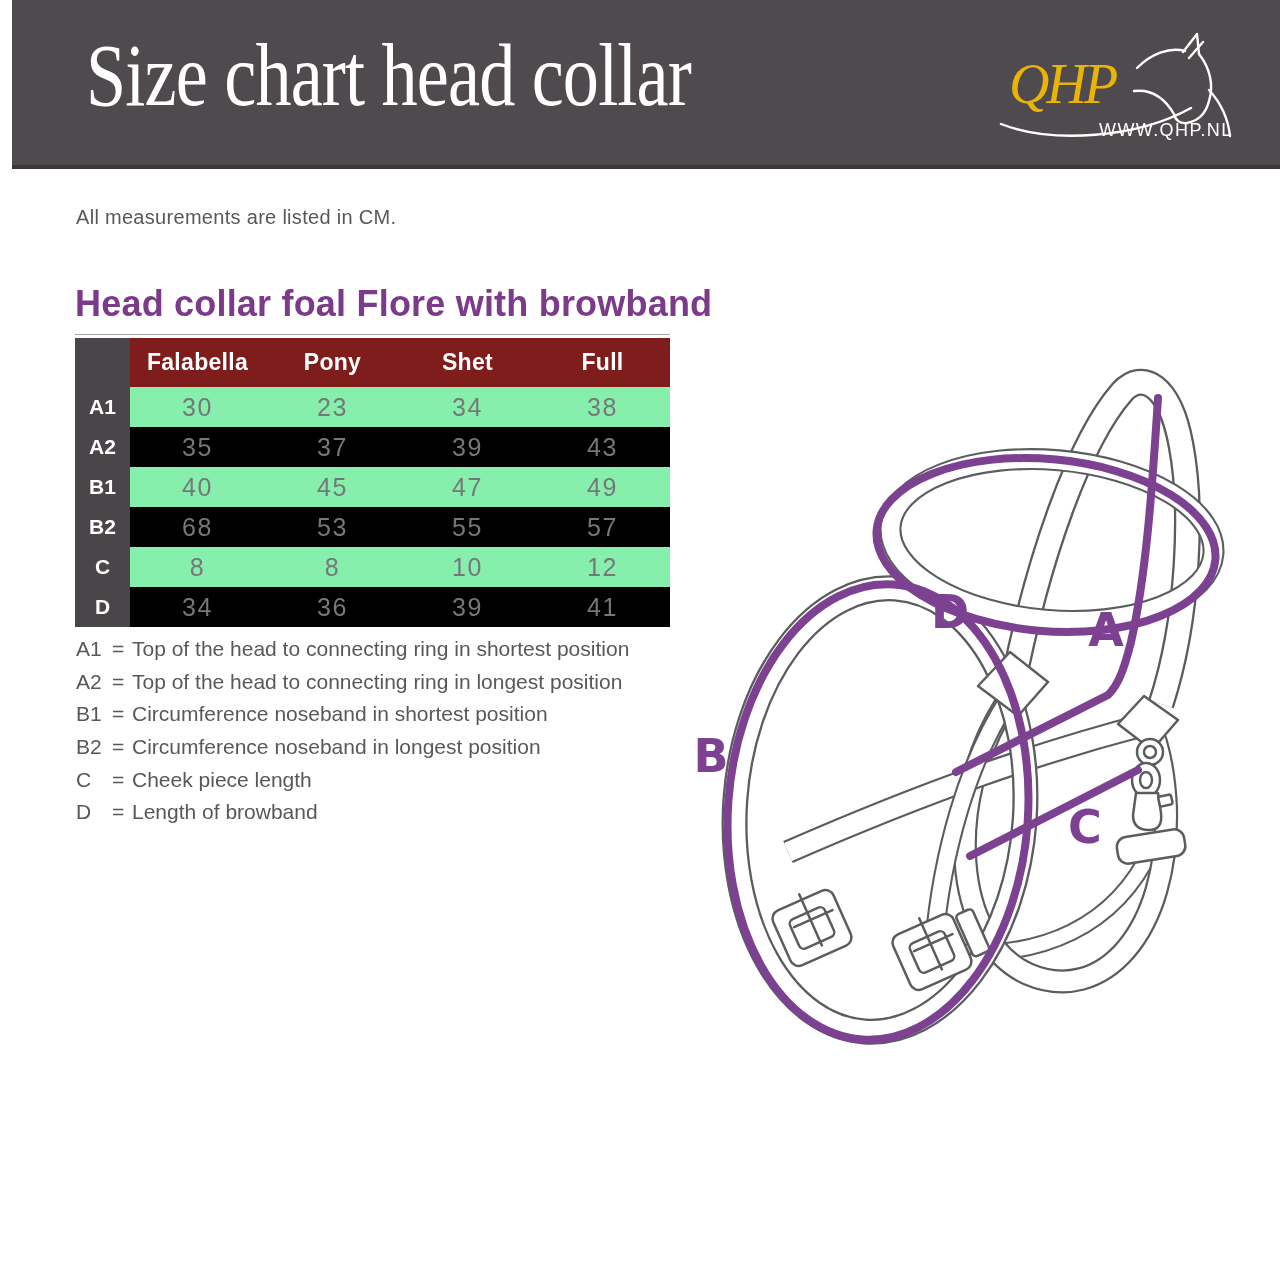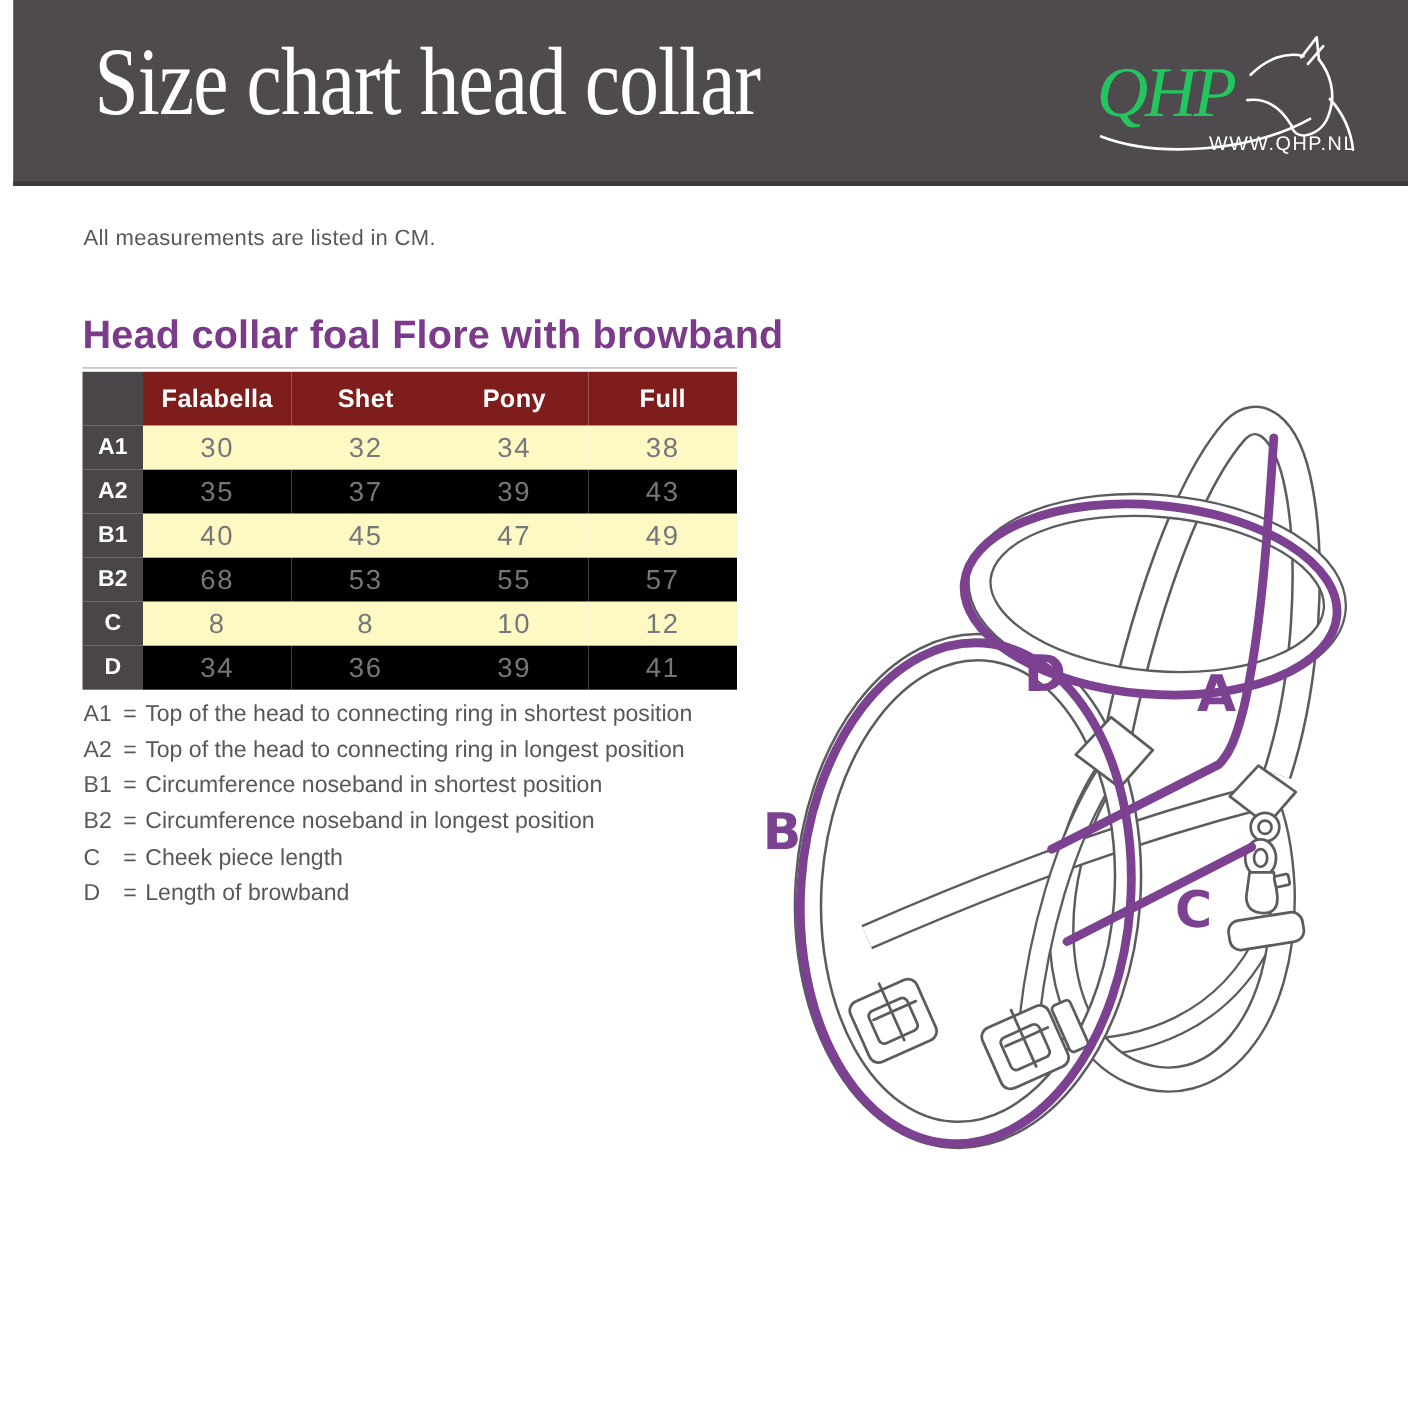--- a/index.html
+++ b/index.html
@@ -7,43 +7,43 @@
               font-family:"Liberation Sans", sans-serif; }
 
   
   .banner { position:absolute; left:0; top:0; width:1280px; height:169px;
             background:#4f4a4e; border-bottom:4px solid #3b383b;margin-left:12px; }
   .banner-title { position:absolute; left:74px; top:30px; color:#fff;
                   font-family:"Liberation Serif", serif; font-weight:400;
                   font-size:88px; line-height:92px; letter-spacing:-1px;
                   transform:scaleX(0.82); transform-origin:left center; white-space:nowrap; }
   .logo { position:absolute; left:975px; top:28px; width:260px; height:120px; }
-  .logo-qhp { position:absolute; left:10px; top:18px; color:#22c55e;
+  .logo-qhp { position:absolute; left:22px; top:18px; color:#eab308;
               font-family:"Liberation Serif", serif; font-style:italic; font-weight:400;
-              font-size:65px; line-height:76px; letter-spacing:-3px; }
+              font-size:56px; line-height:76px; letter-spacing:-3px; }
   .logo-svg { position:absolute; left:0; top:0; width:260px; height:120px; }
   .logo-url { position:absolute; left:112px; top:92px; color:#fff; font-size:18px;
               letter-spacing:1.4px; font-weight:400; white-space:nowrap; }
 
   
   .note { position:absolute; left:76px; top:206px; font-size:20px; color:#57585a; letter-spacing:0.3px; }
   .section-heading { position:absolute; left:75px; top:283px; font-size:36px; font-weight:700;
                      color:#7c3a8a; letter-spacing:0.2px; white-space:nowrap; }
   .heading-rule { position:absolute; left:75px; top:334px; width:595px; height:1px; background:#a2a2a4; }
 
   
   .size-table { position:absolute; left:75px; top:338px;
                 display:grid; grid-template-columns:55px repeat(4,135px);
                 grid-template-rows:49px repeat(6,40px); }
   .size-table > div { display:flex; align-items:center; justify-content:center; }
   .th { background:#7f1d1d; color:#fff; font-size:23px; font-weight:700; letter-spacing:0.3px; }
   .corner { background:#4a4549; }
   .rl { background:#4a4549; color:#fff; font-size:21px; font-weight:700; }
   .td { font-size:25px; color:#76777a; letter-spacing:1.5px; font-weight:400; }
-  .row-even { background:#fef9c3; }
+  .row-even { background:#86efac; }
   .row-odd  { background:#000000; }
 
   
   .legend { position:absolute; left:76px; top:633px;
             display:grid; grid-template-columns:36px 20px auto; grid-auto-rows:32.6px;
             font-size:21px; color:#57585a; align-items:center; }
   .legend .code { justify-self:start; }
   .legend .eq { justify-self:start; }
   .legend .desc { white-space:nowrap; }
 
@@ -85,27 +85,27 @@
   </div>
 </header>
 
 <div class="note">All measurements are listed in CM.</div>
 <div class="section-heading">Head collar foal Flore with browband</div>
 <div class="heading-rule"></div>
 
 <div class="size-table">
   <div class="corner"></div>
   <div class="th">Falabella</div>
+  <div class="th">Pony</div>
   <div class="th">Shet</div>
-  <div class="th">Pony</div>
   <div class="th">Full</div>
 
   <div class="rl">A1</div>
   <div class="td row-even">30</div>
-  <div class="td row-even">32</div>
+  <div class="td row-even">23</div>
   <div class="td row-even">34</div>
   <div class="td row-even">38</div>
 
   <div class="rl">A2</div>
   <div class="td row-odd">35</div>
   <div class="td row-odd">37</div>
   <div class="td row-odd">39</div>
   <div class="td row-odd">43</div>
 
   <div class="rl">B1</div>

